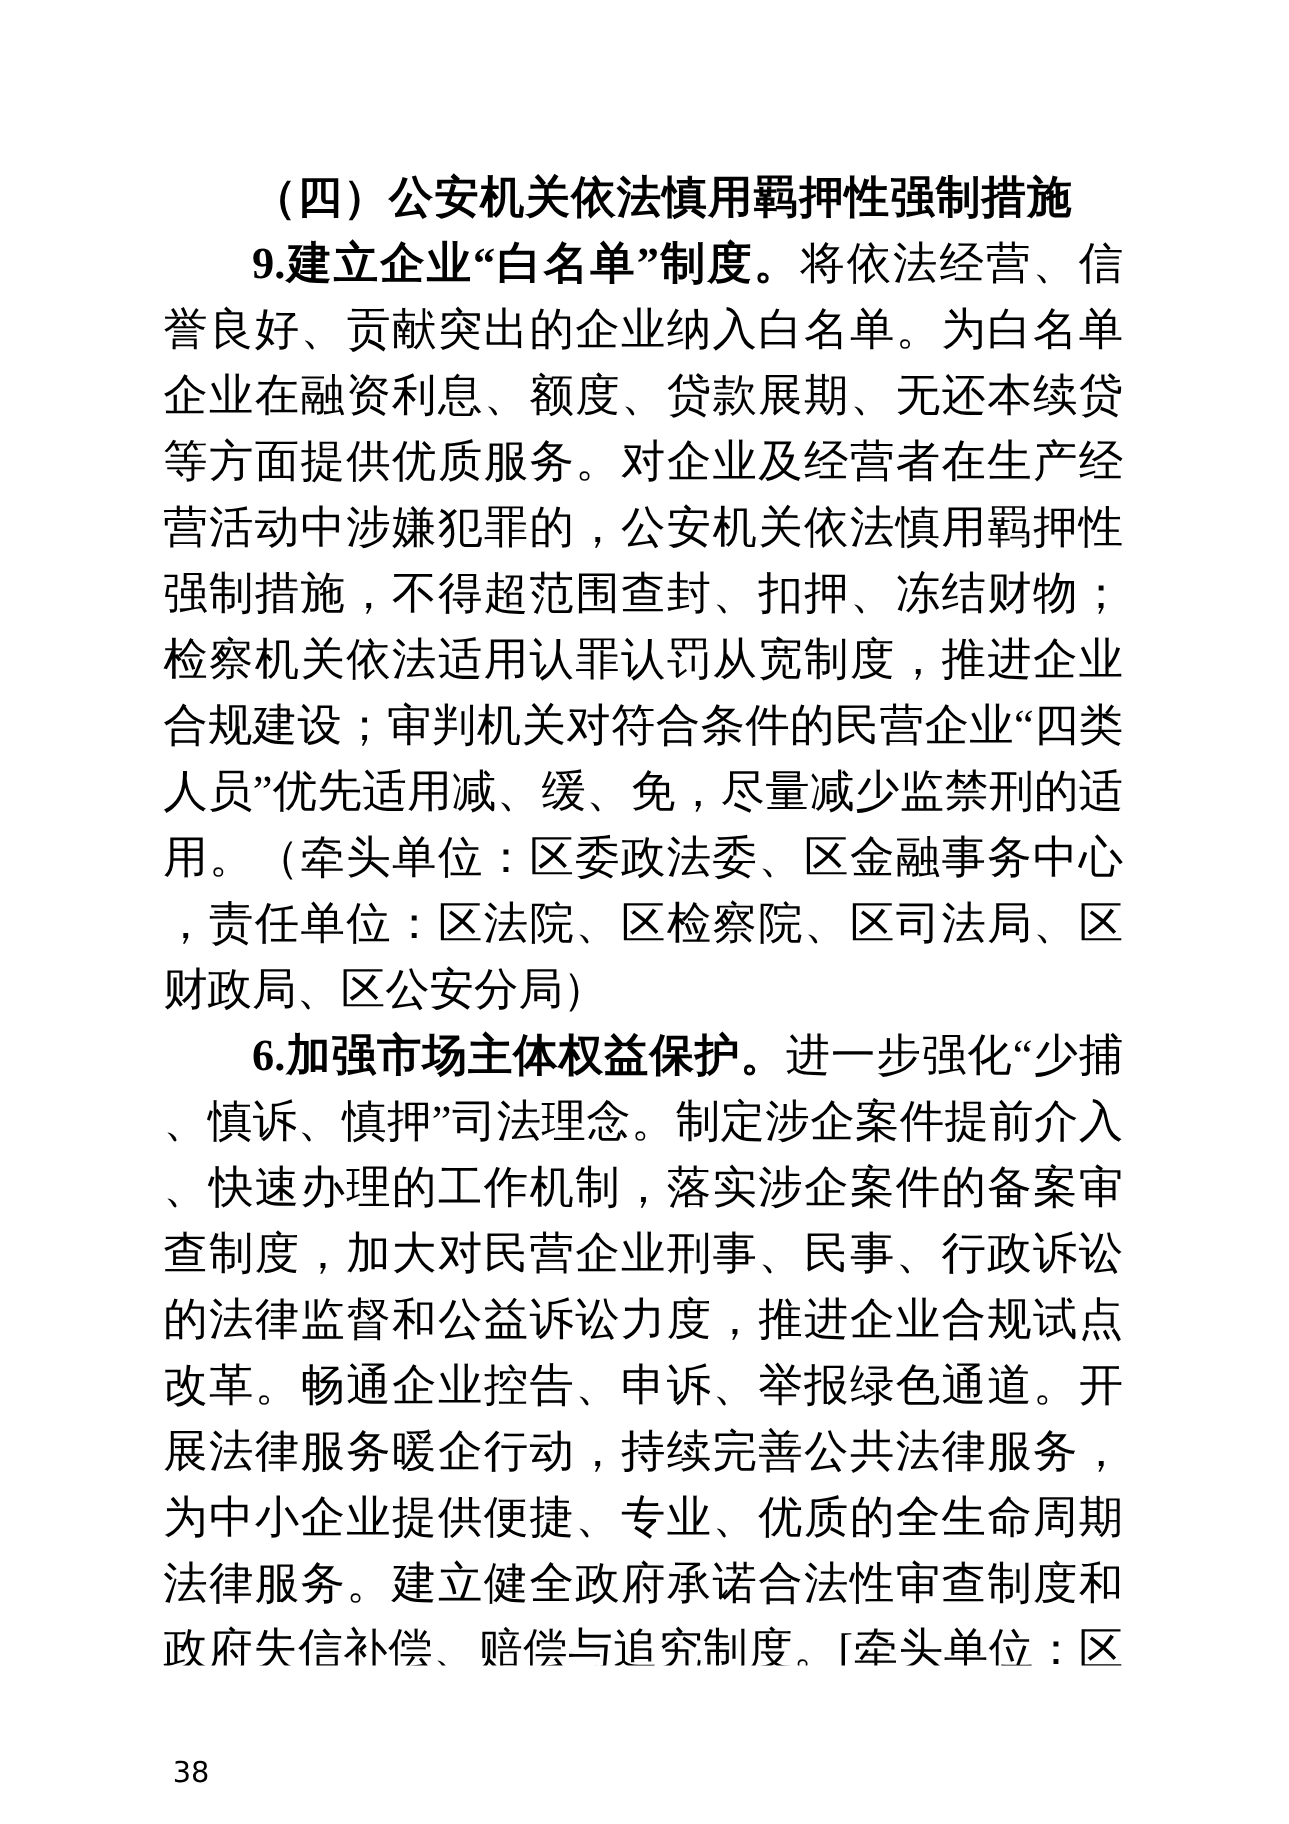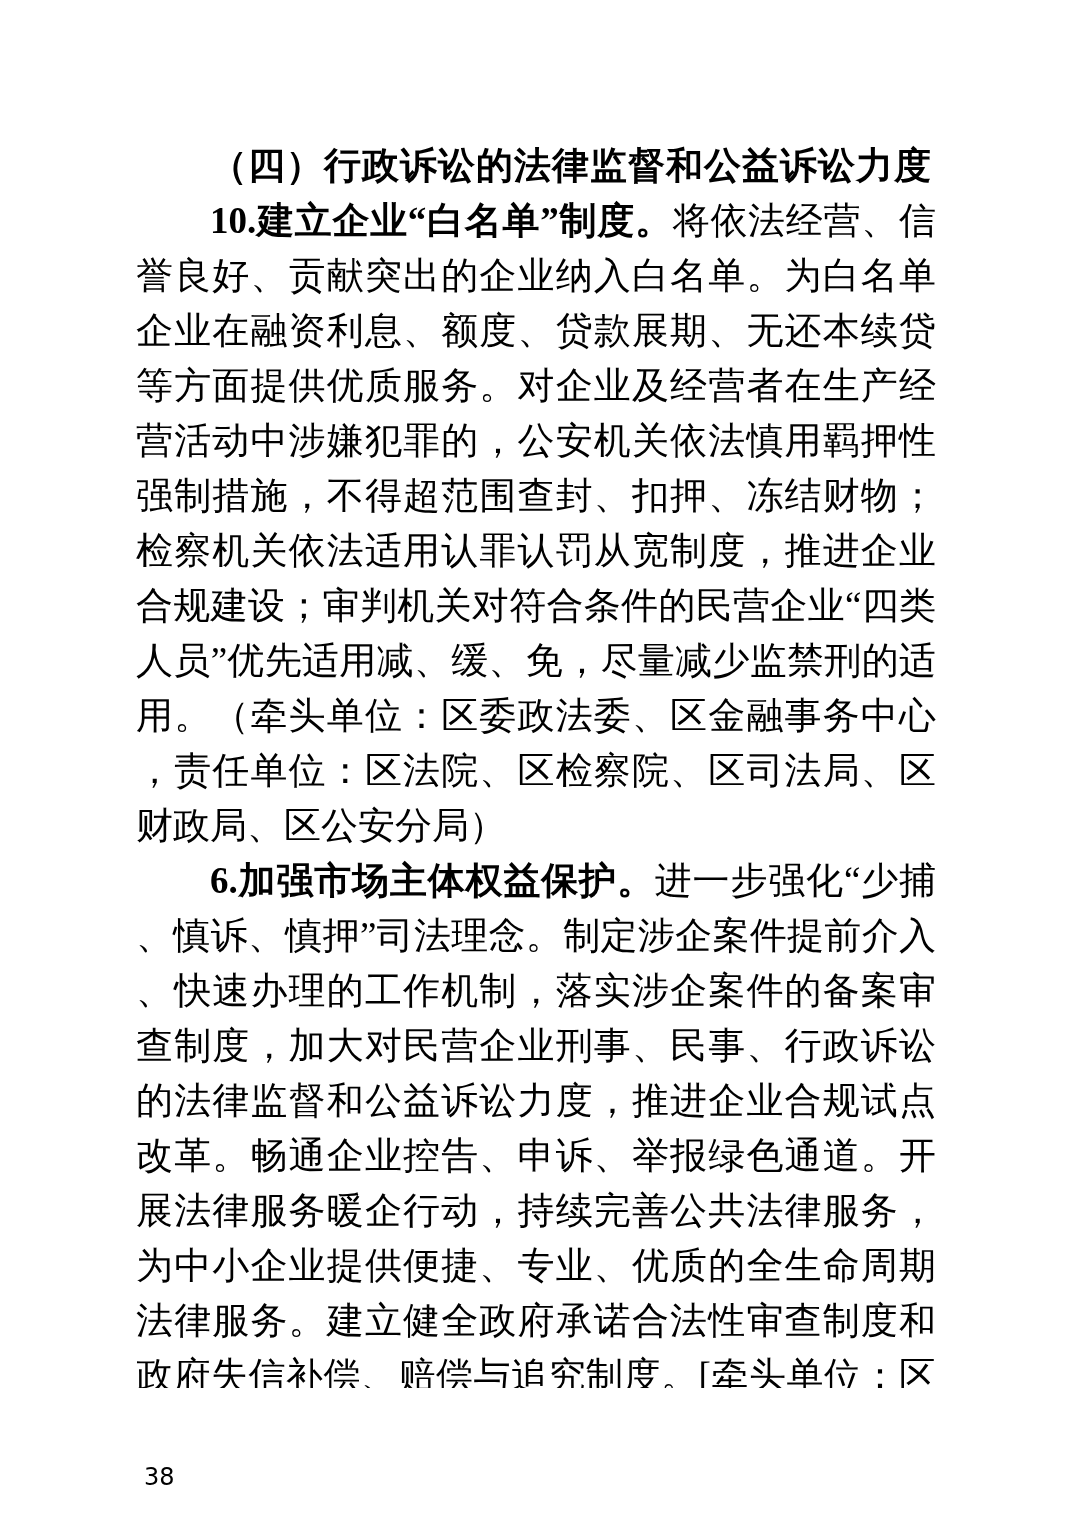--- a/index.html
+++ b/index.html
@@ -52,25 +52,25 @@
     color: #000000;
   }
 </style>
 </head>
 <body>
 
 <div class="page">
   <div class="content">
 
     <p class="heading">
-      <span>（四）行政诉讼的法律监督和公益诉讼力度</span>
+      <span>（四）公安机关依法慎用羁押性强制措施</span>
     </p>
 
     <p class="para">
-      <span class="lead">10.建立企业“白名单”制度。</span><span>将依法经营、信誉良好、贡献突出的企业纳入白名单。为白名单企业在融资利息、额度、贷款展期、无还本续贷等方面提供优质服务。对企业及经营者在生产经营活动中涉嫌犯罪的，公安机关依法慎用羁押性强制措施，不得超范围查封、扣押、冻结财物；检察机关依法适用认罪认罚从宽制度，推进企业合规建设；审判机关对符合条件的民营企业“四类人员”优先适用减、缓、免，尽量减少监禁刑的适用。（牵头单位：区委政法委、区金融事务中心，责任单位：区法院、区检察院、区司法局、区财政局、区公安分局）</span>
+      <span class="lead">9.建立企业“白名单”制度。</span><span>将依法经营、信誉良好、贡献突出的企业纳入白名单。为白名单企业在融资利息、额度、贷款展期、无还本续贷等方面提供优质服务。对企业及经营者在生产经营活动中涉嫌犯罪的，公安机关依法慎用羁押性强制措施，不得超范围查封、扣押、冻结财物；检察机关依法适用认罪认罚从宽制度，推进企业合规建设；审判机关对符合条件的民营企业“四类人员”优先适用减、缓、免，尽量减少监禁刑的适用。（牵头单位：区委政法委、区金融事务中心，责任单位：区法院、区检察院、区司法局、区财政局、区公安分局）</span>
     </p>
 
     <p class="para">
       <span class="lead">6.加强市场主体权益保护。</span><span>进一步强化“少捕、慎诉、慎押”司法理念。制定涉企案件提前介入、快速办理的工作机制，落实涉企案件的备案审查制度，加大对民营企业刑事、民事、行政诉讼的法律监督和公益诉讼力度，推进企业合规试点改革。畅通企业控告、申诉、举报绿色通道。开展法律服务暖企行动，持续完善公共法律服务，为中小企业提供便捷、专业、优质的全生命周期法律服务。建立健全政府承诺合法性审查制度和政府失信补偿、赔偿与追究制度。[牵头单位：区委政法委，责任单位：区法院、区检察院、区工商联、区发改局、区公安分局、区财政局、区司法局等，各街道（园、局）]</span>
     </p>
 
   </div>
 
   <div class="page-number">38</div>
 </div>

